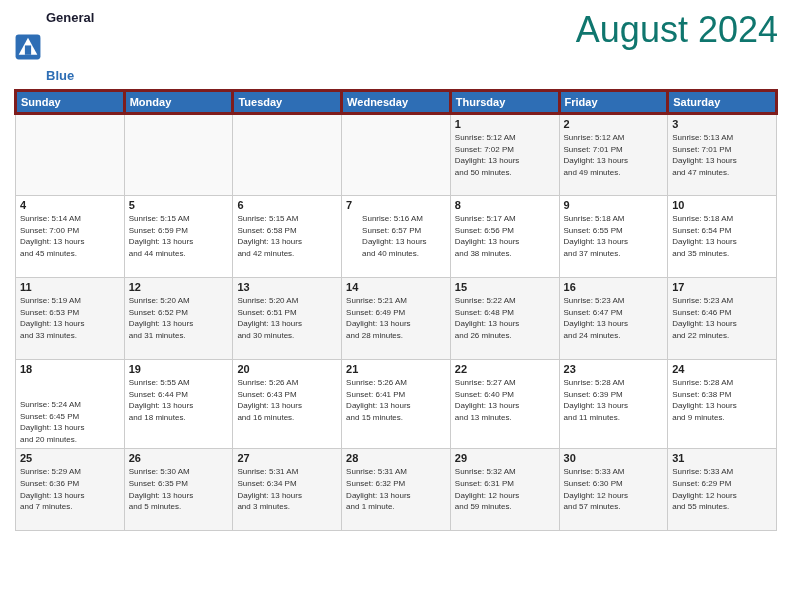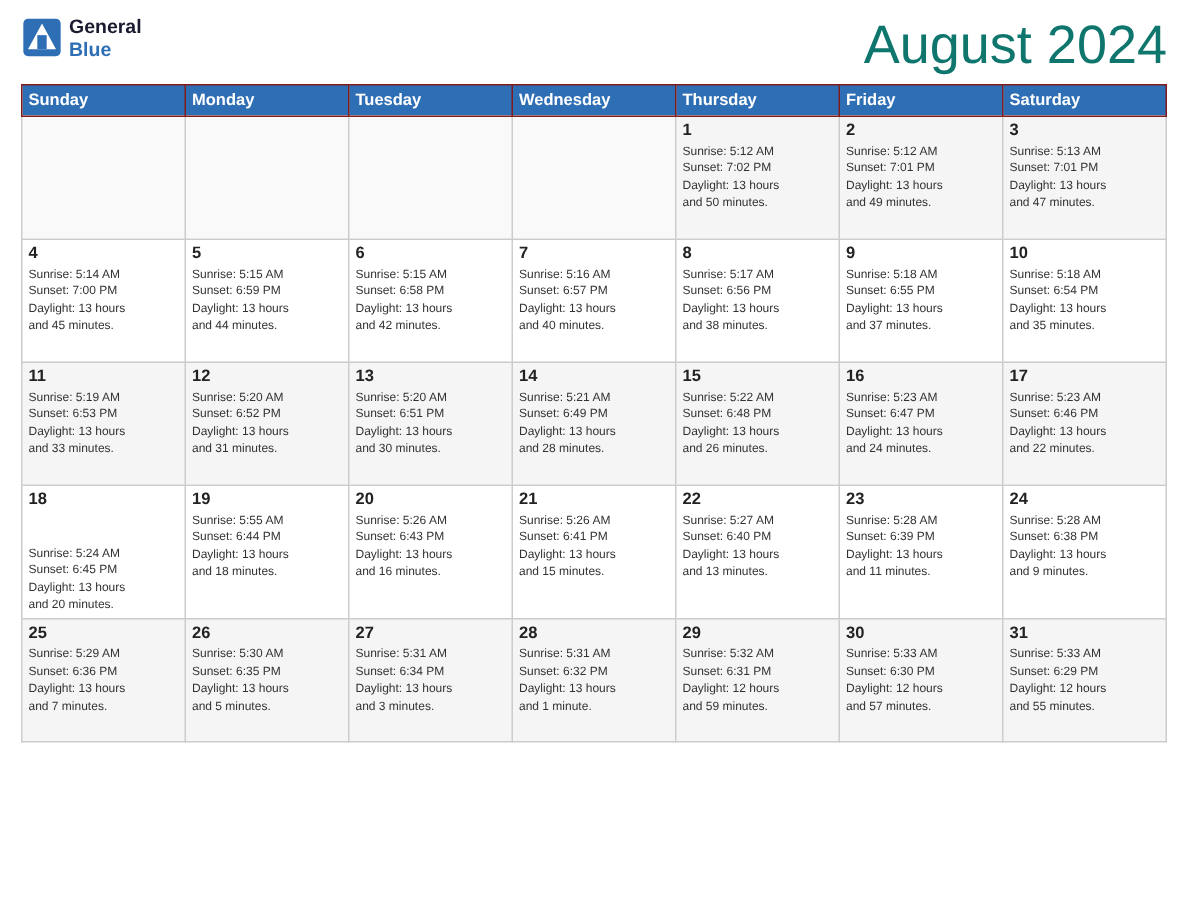--- a/index.html
+++ b/index.html
@@ -48,21 +48,21 @@
       border-collapse: collapse;
       table-layout: fixed;
     }
     thead tr th {
       background: #2e6eb5;
       color: #fff;
       font-size: 11px;
       font-weight: bold;
       padding: 4px 4px;
       text-align: left;
-      border: 1px solid #7f1d1d;
+      border: 3px solid #7f1d1d;
     }
     tbody tr td {
       border: 1px solid #ccc;
       vertical-align: top;
       padding: 3px 4px;
       font-size: 8.5px;
       color: #222;
       background: #fff;
       height: 82px;
     }
@@ -91,21 +91,21 @@
 <div class="page">
   <div class="header">
     <div class="logo">
       <svg class="logo-icon" viewBox="0 0 36 36">
         <rect x="2" y="2" width="32" height="32" rx="4" fill="#2e6eb5"></rect>
         <polygon points="18,6 30,28 6,28" fill="white"></polygon>
         <rect x="14" y="16" width="8" height="12" fill="#2e6eb5"></rect>
       </svg>
       <div>
         <div style="font-size:13px;font-weight:bold;color:#1a1a2e;">General</div>
-        <div style="font-size:13px;font-weight:bold;color:#2e6eb5;">Blue</div>
+        <div style="font-size:13px;font-weight:bold;color:#2e6eb5;margin-top:43px;">Blue</div>
       </div>
     </div>
     <div class="title-block">
       <div class="main-title">August 2024</div>
     </div>
   </div>
 
   <table>
     <thead>
       <tr>
@@ -163,21 +163,21 @@
           </td>
           <td>
             <span class="day-num">6</span>
             <div class="cell-info" style="white-space: pre-line;">Sunrise: 5:15 AM
 Sunset: 6:58 PM
 Daylight: 13 hours
 and 42 minutes.</div>
           </td>
           <td>
             <span class="day-num">7</span>
-            <div class="cell-info" style="white-space: pre-line;">Sunrise: 5:16 AM
+            <div class="cell-info" style="white-space: pre-line; margin-left: 16px;">Sunrise: 5:16 AM
 Sunset: 6:57 PM
 Daylight: 13 hours
 and 40 minutes.</div>
           </td>
           <td>
             <span class="day-num">8</span>
             <div class="cell-info" style="white-space: pre-line;">Sunrise: 5:17 AM
 Sunset: 6:56 PM
 Daylight: 13 hours
 and 38 minutes.</div>

